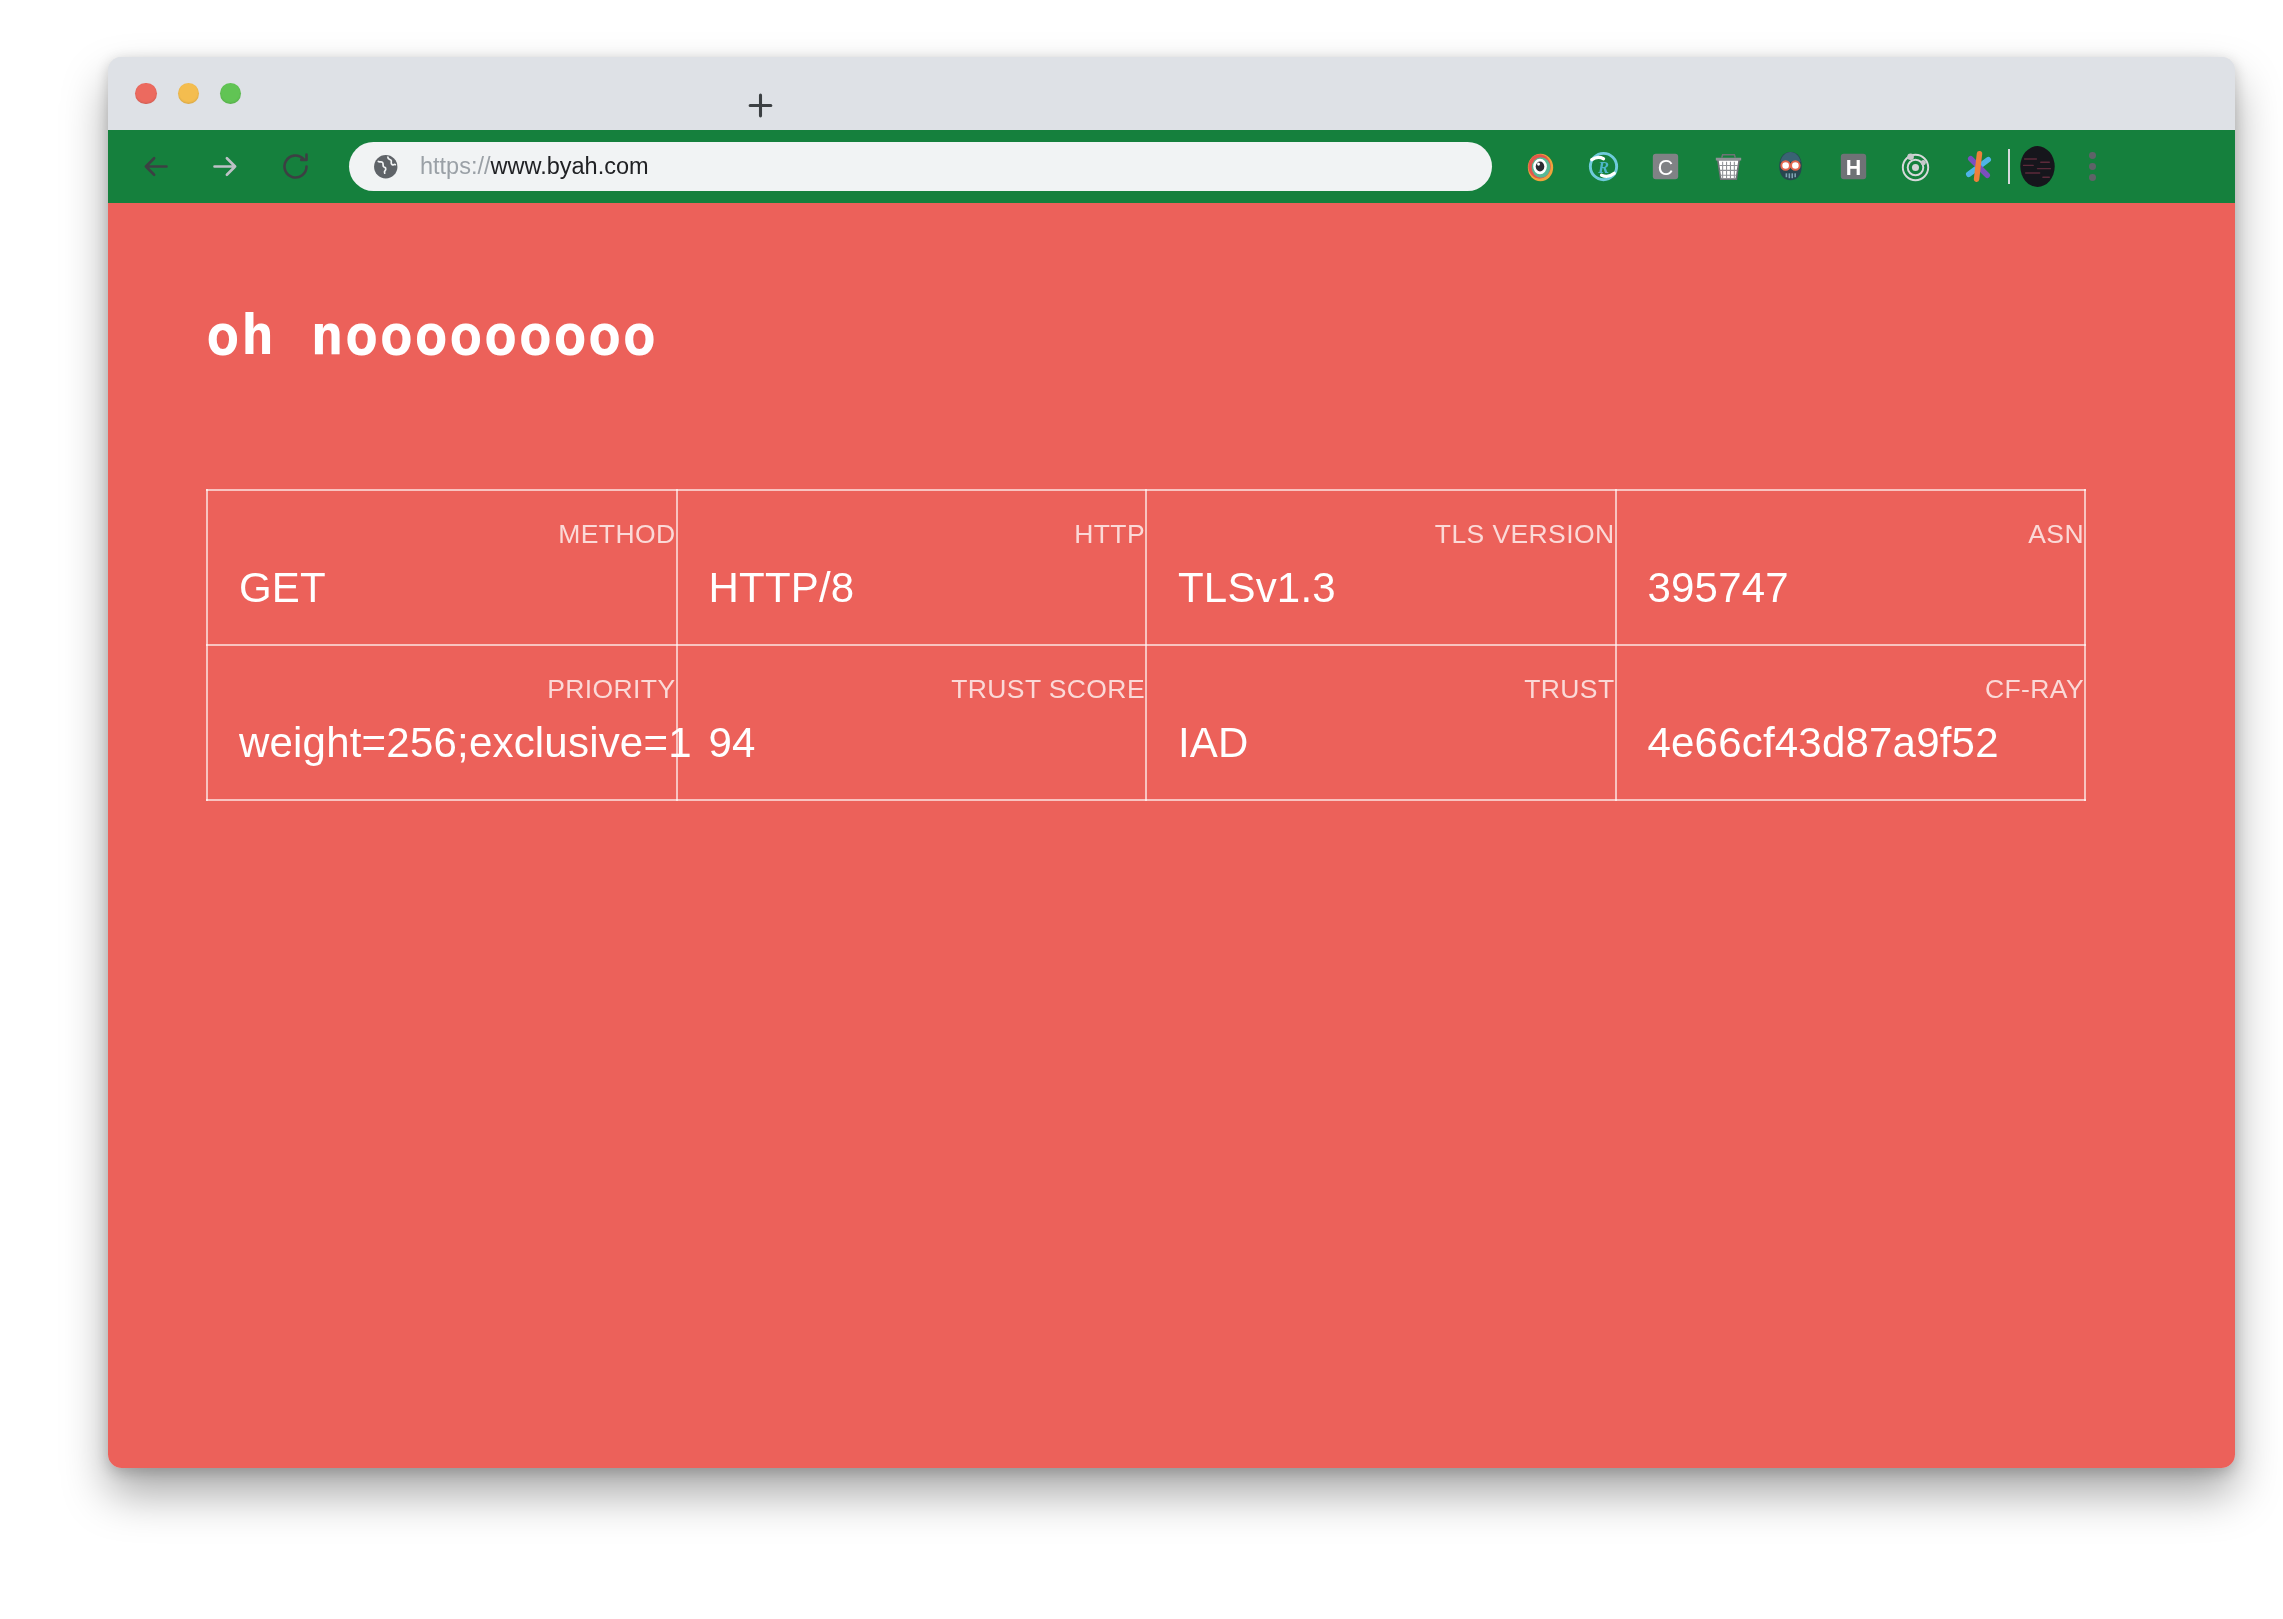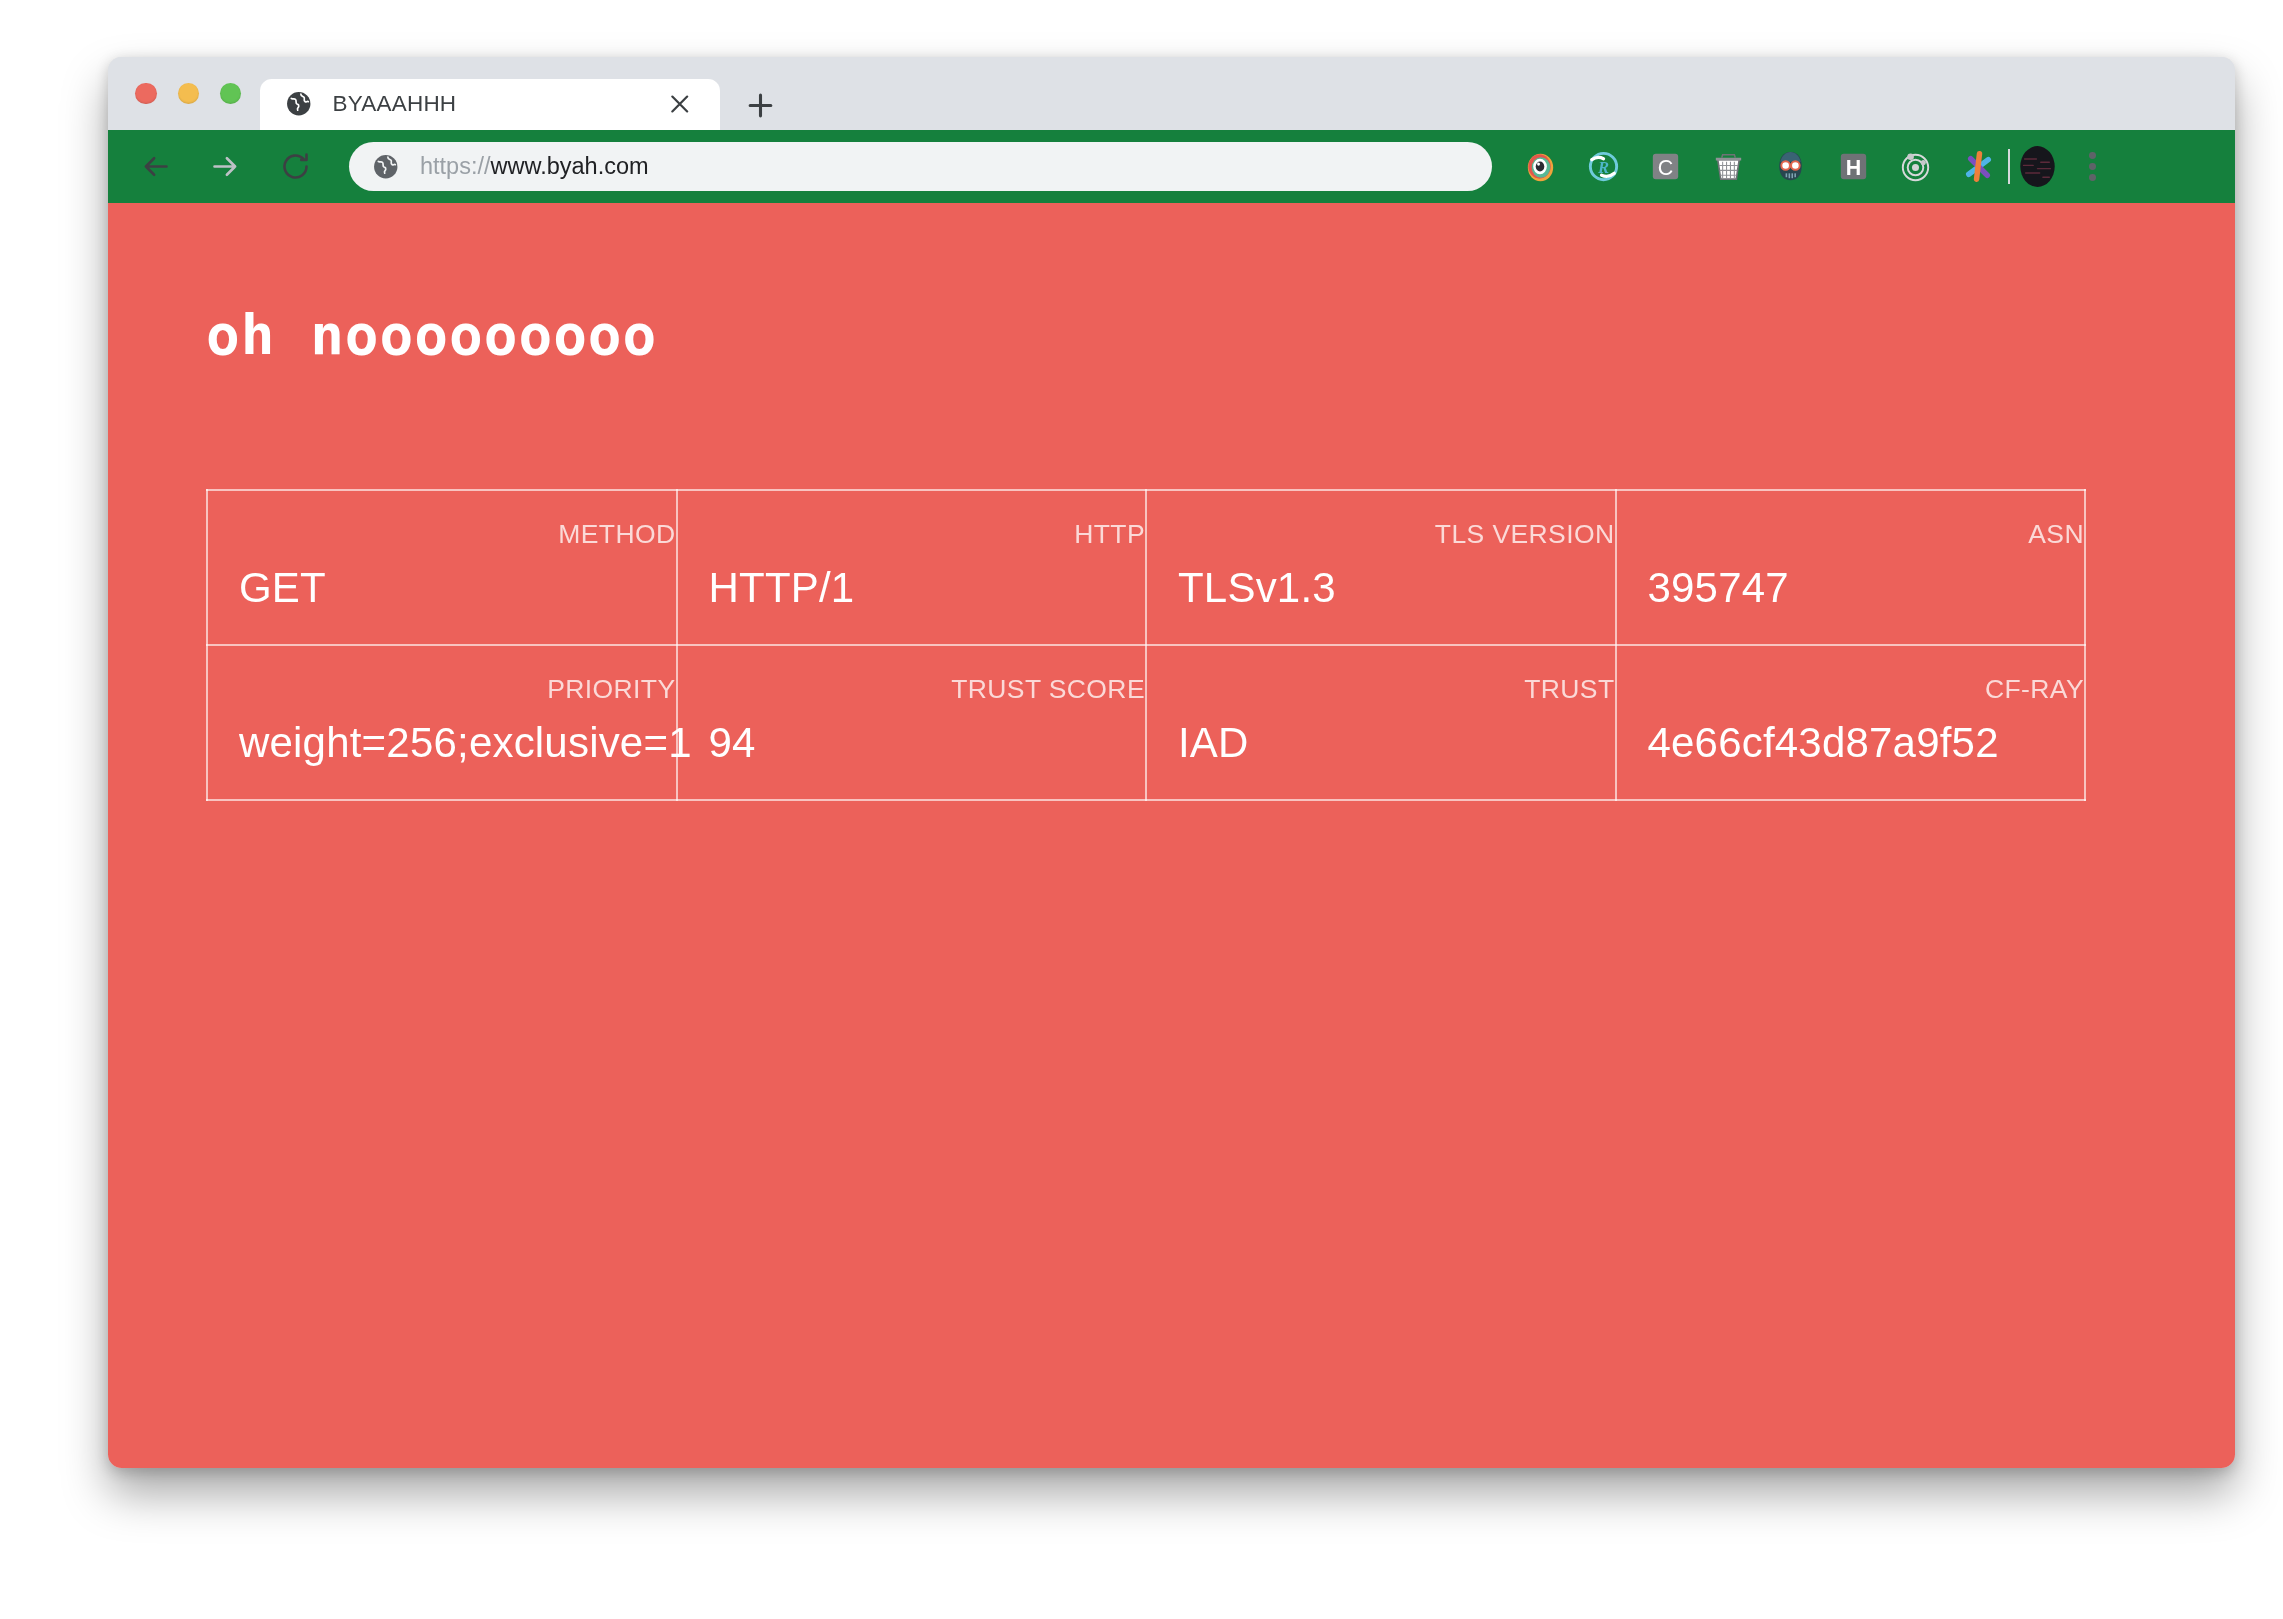--- a/index.html
+++ b/index.html
@@ -243,31 +243,20 @@
 <div id="browser-window">
 
   <div id="tab-strip">
 
     <div class="traffic-lights">
       <div class="light red"></div>
       <div class="light yellow"></div>
       <div class="light green"></div>
     </div>
 
-    <div id="active-tab">
-      <svg id="tab-favicon" viewBox="0 0 24 24">
-        <circle cx="12" cy="12" r="11" fill="#3c4043"></circle>
-        <path d="M5 7c2 1 3 0 4 1s0 3 1 4 2 0 2 2-2 2-1 4" stroke="#ffffff" stroke-width="1.6" fill="none" stroke-linecap="round"></path>
-        <path d="M14 3c0 2 2 2 3 3s-1 3 1 4 2-1 3 0" stroke="#ffffff" stroke-width="1.6" fill="none" stroke-linecap="round"></path>
-      </svg>
-      <div id="tab-title">BYAAAHHH</div>
-      <svg id="tab-close" viewBox="0 0 24 24">
-        <path d="M5 5 L19 19 M19 5 L5 19" stroke="#3c4043" stroke-width="2.1" stroke-linecap="round"></path>
-      </svg>
-    </div>
 
     <svg id="new-tab-button" viewBox="0 0 24 24">
       <path d="M12 4 V20 M4 12 H20" stroke="#3c4043" stroke-width="2.4" stroke-linecap="round"></path>
     </svg>
   </div>
 
   <div id="toolbar">
 
     <div class="nav-btn" id="nav-back">
       <svg viewBox="0 0 24 24" width="33" height="33">
@@ -395,21 +384,21 @@
 
     <table id="info-table">
       <tbody>
           <tr>
         <td>
           <div class="cell-label">METHOD</div>
           <div class="cell-value">GET</div>
         </td>
         <td>
           <div class="cell-label">HTTP</div>
-          <div class="cell-value">HTTP/1</div>
+          <div class="cell-value">HTTP/8</div>
         </td>
         <td>
           <div class="cell-label">TLS VERSION</div>
           <div class="cell-value">TLSv1.3</div>
         </td>
         <td>
           <div class="cell-label">ASN</div>
           <div class="cell-value">395747</div>
         </td>
       </tr>

